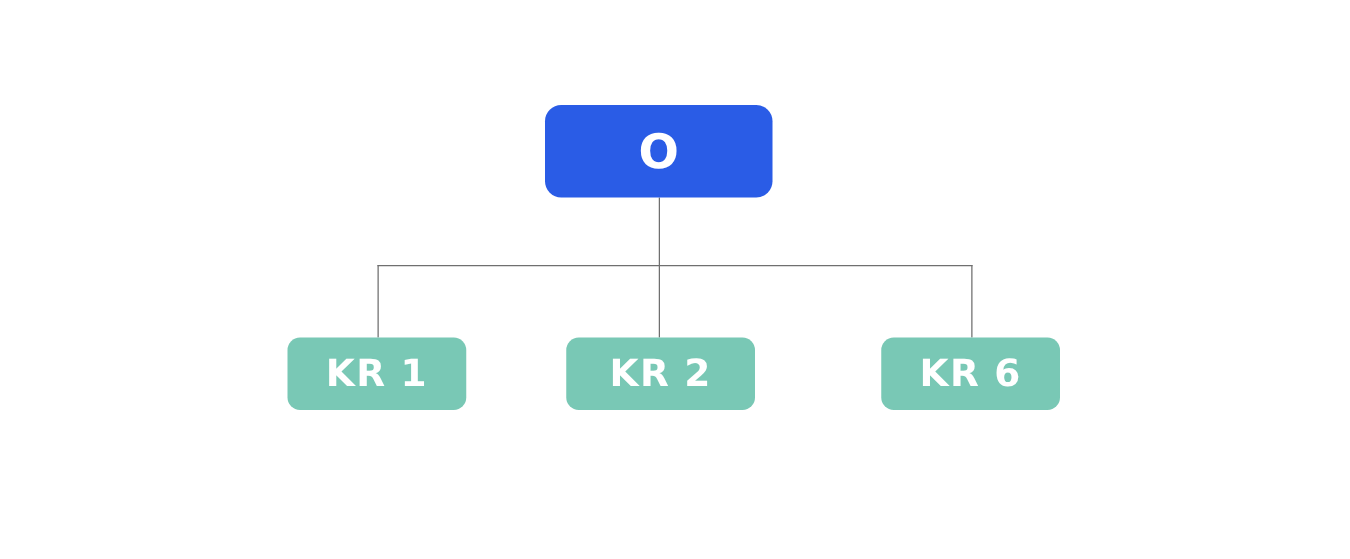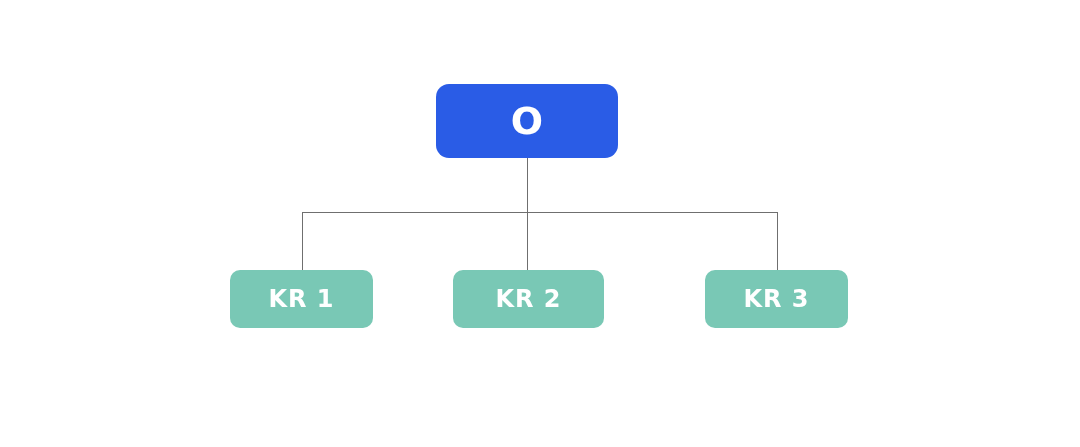--- a/index.html
+++ b/index.html
@@ -29,21 +29,21 @@
     top: 84px;
     width: 182px;
     height: 74px;
     border-radius: 13px;
     font-size: 38px;
   }
   .node-child {
     top: 270px;
     height: 58px;
     border-radius: 10px;
-    font-size: 24px;
+    font-size: 30px;
     letter-spacing: 1px;
   }
   .node-kr1 { left: 230px; width: 143px; }
   .node-kr2 { left: 453px; width: 151px; }
   .node-kr3 { left: 705px; width: 143px; }
   .connector {
     position: absolute;
     background: #6f6f6f;
   }
   .stem-root   { left: 527px; top: 158px; width: 1px;  height: 112px; }
@@ -67,16 +67,16 @@
 
   <div class="node node-child node-kr1" style="background: rgb(121, 200, 181);">
     <span>KR 1</span>
   </div>
 
   <div class="node node-child node-kr2" style="background: rgb(121, 200, 181);">
     <span>KR 2</span>
   </div>
 
   <div class="node node-child node-kr3" style="background: rgb(121, 200, 181);">
-    <span>KR 3</span>
+    <span>KR 6</span>
   </div>
 
 </div>
 
 </body></html>

